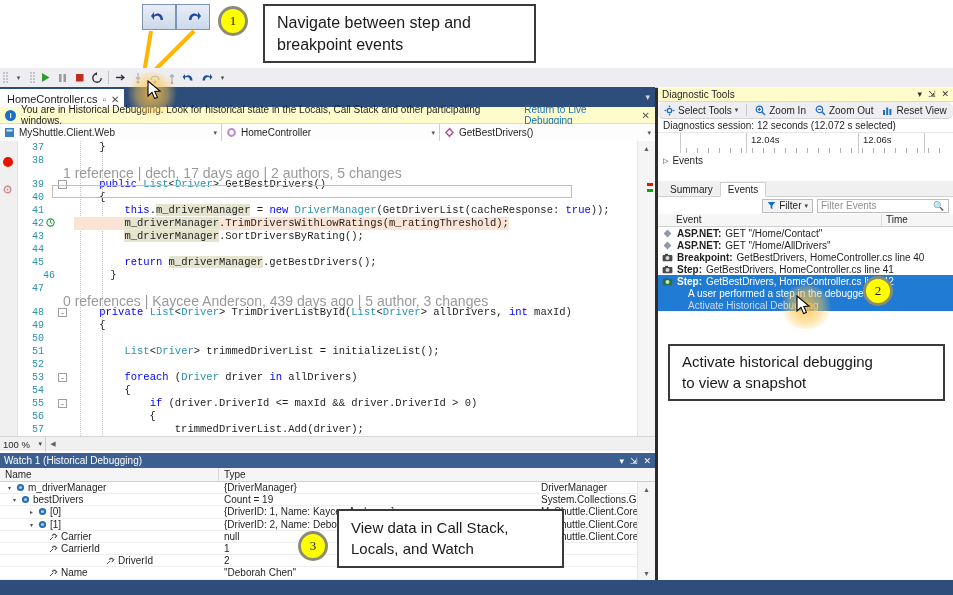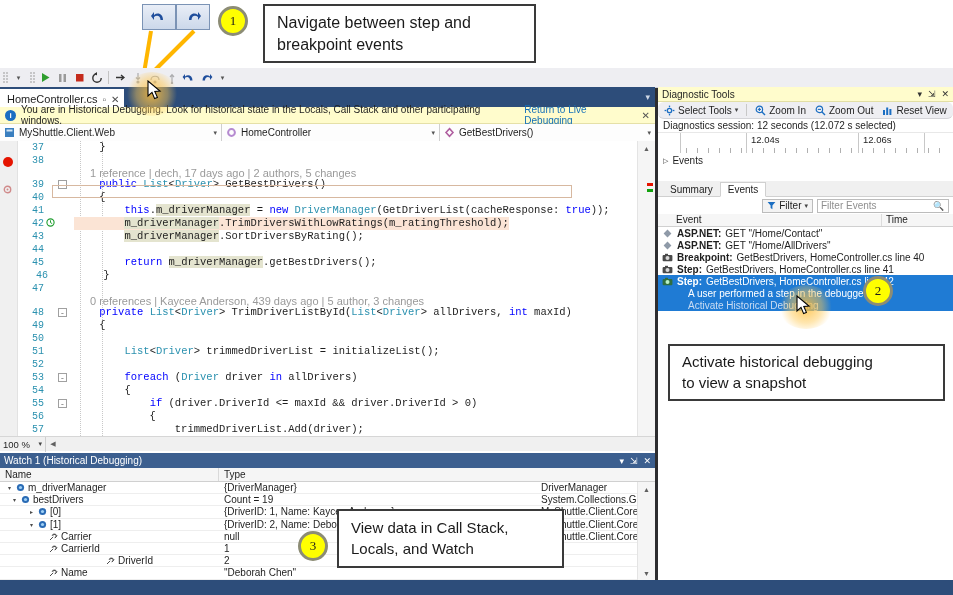--- a/index.html
+++ b/index.html
@@ -101,21 +101,21 @@
   }
   #indicator-margin{position:absolute;left:0;top:0;width:17px;height:295px;background:#f0f0f0;border-right:1px solid #e2e2e2;}
   #breakpoint-dot{position:absolute;left:3px;top:16px;width:10px;height:10px;border-radius:50%;background:#e51400;}
   #step-marker{position:absolute;left:3px;top:44px;width:9px;height:9px;}
   #code-lines{position:absolute;left:18px;top:0;width:620px;height:295px;font-family:"Liberation Mono", monospace;font-size:10.5px;}
   .cline{position:relative;height:13px;line-height:13px;white-space:pre;}
   .lnum{position:absolute;left:0;width:26px;text-align:right;color:#2b91af;font-family:"Liberation Mono",monospace;font-size:10px;}
   .cfold{position:absolute;left:40px;width:9px;height:9px;top:2px;border:1px solid #a0a0a0;
     font-size:8px;line-height:7px;text-align:center;color:#555;background:#fff;box-sizing:border-box;}
   .ctext{position:absolute;left:56px;white-space:pre;}
-  .lens{position:absolute;left:72px;color:#9a9a9a;font-family:"Liberation Sans",sans-serif;font-size:11px;white-space:pre;}
+  .lens{position:absolute;left:45px;color:#9a9a9a;font-family:"Liberation Sans",sans-serif;font-size:14px;white-space:pre;}
   .dotguide{position:absolute;top:0;width:1px;height:13px;border-left:1px dotted #c8c8c8;}
   .kw{color:#0000ff;} .ty{color:#2b91af;}
   .hl-var{background:#e4e4cf;}
   #current-line-box{position:absolute;left:52px;top:44px;width:520px;height:13px;border:1px solid #d7b8a0;box-sizing:border-box;}
   #code-vscroll{position:absolute;right:0;top:0;width:17px;height:295px;background:#f5f5f5;border-left:1px solid #e4e4e4;}
   .sb-arrow{width:17px;height:14px;display:flex;align-items:center;justify-content:center;font-size:7px;color:#606060;}
   #sb-mark-red{position:absolute;right:2px;top:42px;width:6px;height:3px;background:#e51400;}
   #sb-mark-green{position:absolute;right:2px;top:48px;width:6px;height:3px;background:#13a10e;}
   #zoom-strip{
     position:absolute;left:0;top:349px;width:655px;height:15px;
@@ -407,21 +407,21 @@
             <div class="cline" style="position: absolute; left: 0px; top: 37px; width: 600px;"><span class="lnum">39</span><span class="cfold">-</span><span class="ctext"><span>    </span><span class="kw">public</span><span> </span><span class="ty">List</span><span>&lt;</span><span class="ty">Driver</span><span>&gt; GetBestDrivers()</span></span></div>
             <div class="cline" style="position: absolute; left: 0px; top: 50px; width: 600px;"><span class="lnum">40</span><span class="ctext"><span>    {</span></span></div>
             <div class="cline" style="position: absolute; left: 0px; top: 63px; width: 600px;"><span class="lnum">41</span><span class="ctext"><span>        </span><span class="kw">this</span><span>.</span><span class="hl-var">m_driverManager</span><span> = </span><span class="kw">new</span><span> </span><span class="ty">DriverManager</span><span>(GetDriverList(cacheResponse: </span><span class="kw">true</span><span>));</span></span></div>
             <div class="cline" style="position: absolute; left: 0px; top: 76px; width: 600px;"><span class="lnum">42</span><span class="ctext" style="background: rgb(251, 228, 213);"><span>        </span><span class="hl-var">m_driverManager</span><span>.TrimDriversWithLowRatings(m_ratingThreshold);</span></span><span style="position: absolute; left: 28px; top: 1px; width: 9px; height: 9px;"><svg width="9" height="9" viewBox="0 0 9 9">
                   <circle cx="4.5" cy="4.5" r="3.6" fill="none" stroke="#1f9d2f" stroke-width="1.1"></circle>
                   <path d="M4.5 2.3 L4.5 4.6 L6.2 5.6" stroke="#1f9d2f" stroke-width="1" fill="none"></path>
                 </svg></span></div>
             <div class="cline" style="position: absolute; left: 0px; top: 89px; width: 600px;"><span class="lnum">43</span><span class="ctext"><span>        </span><span class="hl-var">m_driverManager</span><span>.SortDriversByRating();</span></span></div>
             <div class="cline" style="position: absolute; left: 0px; top: 102px; width: 600px;"><span class="lnum">44</span><span class="ctext"></span></div>
             <div class="cline" style="position: absolute; left: 0px; top: 115px; width: 600px;"><span class="lnum">45</span><span class="ctext"><span>        </span><span class="kw">return</span><span> </span><span class="hl-var">m_driverManager</span><span>.getBestDrivers();</span></span></div>
-            <div class="cline" style="position: absolute; left: 4px; top: 128px; width: 600px;"><span class="lnum">46</span><span class="ctext"><span>    }</span></span></div>
+            <div class="cline" style="position: absolute; left: 11px; top: 128px; width: 600px;"><span class="lnum">46</span><span class="ctext"><span>    }</span></span></div>
             <div class="cline" style="position: absolute; left: 0px; top: 141px; width: 600px;"><span class="lnum">47</span><span class="ctext"></span></div>
             <div class="cline" style="position: absolute; left: 0px; top: 154px; width: 600px;"><span class="lens">0 references | Kaycee Anderson, 439 days ago | 5 author, 3 changes</span></div>
             <div class="cline" style="position: absolute; left: 0px; top: 165px; width: 600px;"><span class="lnum">48</span><span class="cfold">-</span><span class="ctext"><span>    </span><span class="kw">private</span><span> </span><span class="ty">List</span><span>&lt;</span><span class="ty">Driver</span><span>&gt; TrimDriverListById(</span><span class="ty">List</span><span>&lt;</span><span class="ty">Driver</span><span>&gt; allDrivers, </span><span class="kw">int</span><span> maxId)</span></span></div>
             <div class="cline" style="position: absolute; left: 0px; top: 178px; width: 600px;"><span class="lnum">49</span><span class="ctext"><span>    {</span></span></div>
             <div class="cline" style="position: absolute; left: 0px; top: 191px; width: 600px;"><span class="lnum">50</span><span class="ctext"></span></div>
             <div class="cline" style="position: absolute; left: 0px; top: 204px; width: 600px;"><span class="lnum">51</span><span class="ctext"><span>        </span><span class="ty">List</span><span>&lt;</span><span class="ty">Driver</span><span>&gt; trimmedDriverList = initializeList();</span></span></div>
             <div class="cline" style="position: absolute; left: 0px; top: 217px; width: 600px;"><span class="lnum">52</span><span class="ctext"></span></div>
             <div class="cline" style="position: absolute; left: 0px; top: 230px; width: 600px;"><span class="lnum">53</span><span class="cfold">-</span><span class="ctext"><span>        </span><span class="kw">foreach</span><span> (</span><span class="ty">Driver</span><span> driver </span><span class="kw">in</span><span> allDrivers)</span></span></div>
             <div class="cline" style="position: absolute; left: 0px; top: 243px; width: 600px;"><span class="lnum">54</span><span class="ctext"><span>        {</span></span></div>
             <div class="cline" style="position: absolute; left: 0px; top: 256px; width: 600px;"><span class="lnum">55</span><span class="cfold">-</span><span class="ctext"><span>            </span><span class="kw">if</span><span> (driver.DriverId &lt;= maxId &amp;&amp; driver.DriverId &gt; 0)</span></span></div>

